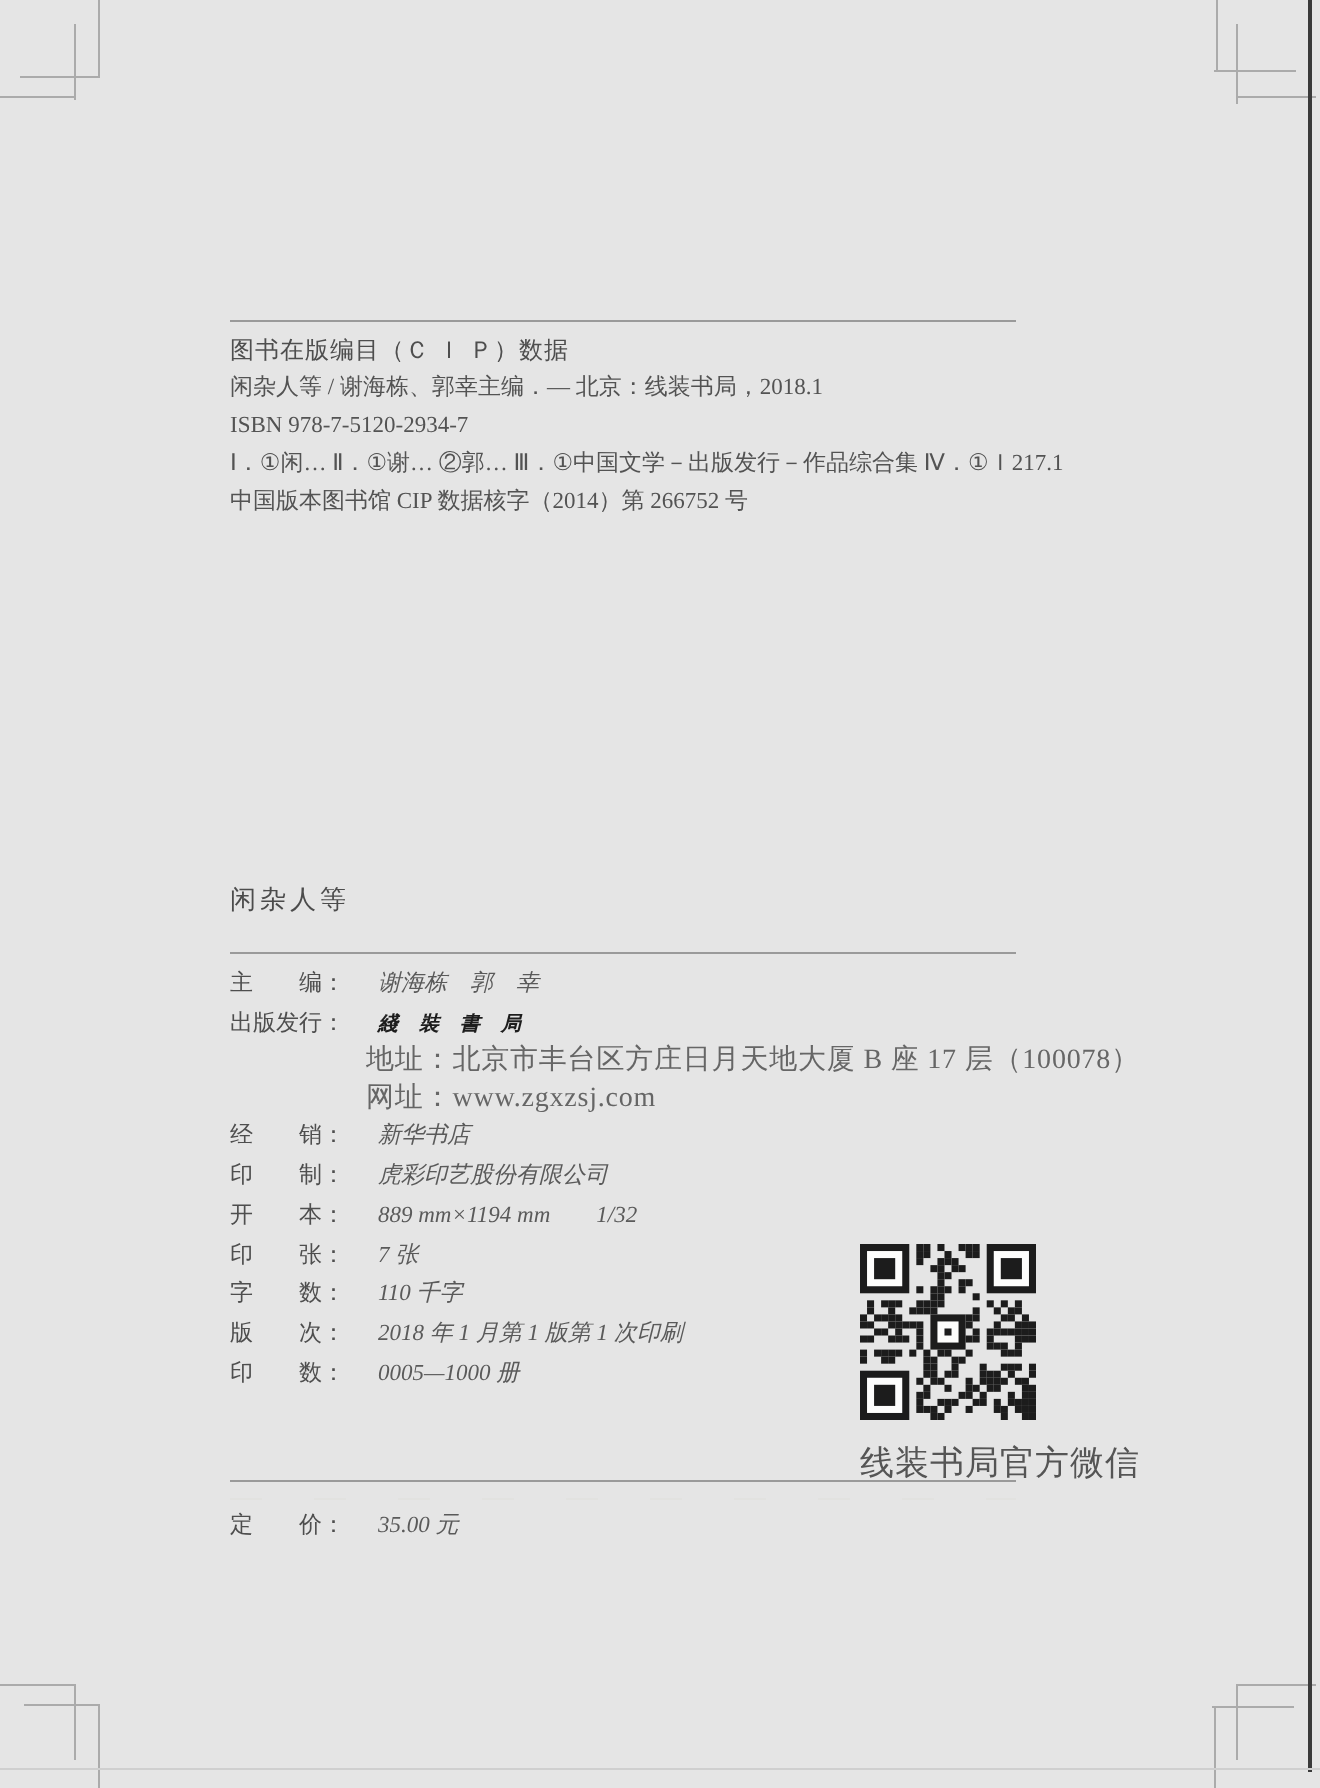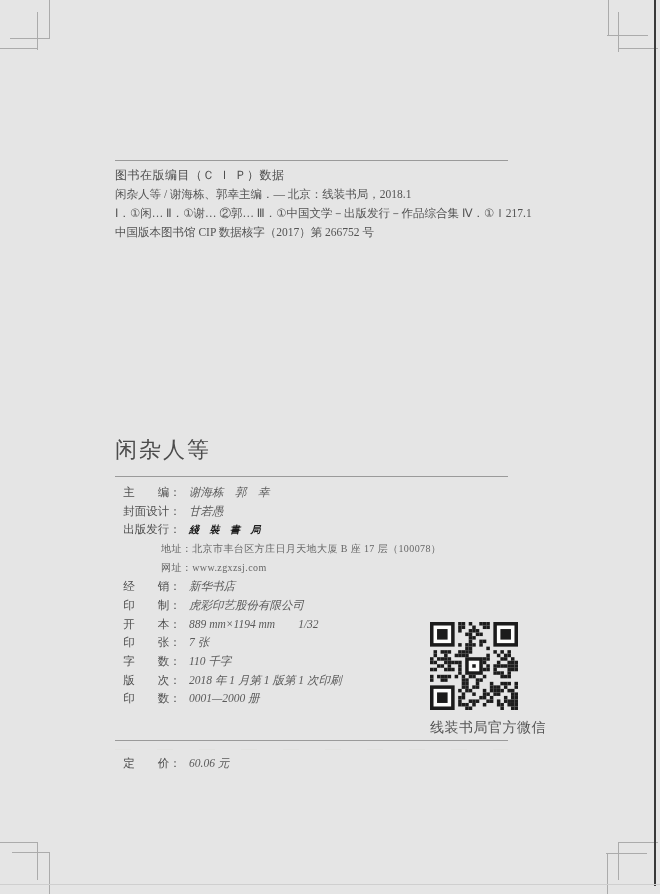--- a/index.html
+++ b/index.html
@@ -17,36 +17,36 @@
   .vline{width:1px;}
   .scan-edge-right{position:absolute;top:0;right:4px;width:2px;height:886px;background:#3a3a3a;}
   .scan-edge-bottom{position:absolute;left:0;top:884px;width:660px;height:1px;background:#cfcfcf;}
   .rule{height:1px;background:#9a9a9a;}
 
   .cip-block{position:absolute;left:115px;width:393px;top:160px;}
   .cip-heading{margin-top:5px;font-size:12px;line-height:19px;color:#4e4e4e;letter-spacing:.5px;}
   .cip-line{font-size:11.5px;line-height:19px;color:#535353;white-space:nowrap;}
 
   .title-block{position:absolute;left:115px;width:393px;top:438px;}
-  .book-title{font-family:"Liberation Sans", sans-serif;font-size:22px;line-height:24px;color:#4c4c4c;letter-spacing:2px;}
+  .book-title{font-family:"Liberation Sans", sans-serif;font-size:13px;line-height:24px;color:#4c4c4c;letter-spacing:2px;}
   .title-rule{margin-top:14px;}
 
   .colophon{position:absolute;left:115px;width:420px;top:483px;}
   .row{line-height:18.7px;font-size:11.5px;white-space:nowrap;}
-  .row .lbl{font-family:Liberation Serif, serif;color:#4e4e4e;display:inline-block;min-width:74px;text-align:center;}
+  .row .lbl{font-family:Liberation Mono, monospace;color:#4e4e4e;display:inline-block;min-width:74px;}
   .row .val{color:#5a5a5a;font-style:italic;}
   .row .val.publisher{font-weight:bold;color:#1d1d1d;font-size:10px;letter-spacing:4px;}
-  .detail{line-height:18.5px;font-size:10px;color:#666;margin-left:46px;white-space:nowrap;letter-spacing:.4px;}
+  .detail{line-height:18.5px;font-size:14px;color:#666;margin-left:68px;white-space:nowrap;letter-spacing:.4px;}
 
   .price-block{position:absolute;left:115px;width:393px;top:740px;}
   .dashed-ghost{margin-top:8px;height:1px;background:repeating-linear-gradient(90deg,#e2e2e0 0 16px,transparent 16px 42px);}
   .price-row{margin-top:4px;}
 
   .qr-wrap{position:absolute;left:430px;top:622px;width:88px;}
-  .qr-caption{margin-top:5px;font-size:14px;color:#555;letter-spacing:.5px;white-space:nowrap;font-family:Liberation Sans, sans-serif;}
+  .qr-caption{margin-top:5px;font-size:17px;color:#555;letter-spacing:.5px;white-space:nowrap;font-family:Liberation Sans, sans-serif;}
 </style>
 </head>
 <body>
 
 <div class="page">
 
   <div class="vline" style="left:49px;top:0;height:38px"></div>
   <div class="hline" style="left:10px;top:38px;width:40px"></div>
   <div class="vline" style="left:37px;top:12px;height:38px"></div>
   <div class="hline" style="left:0;top:48px;width:37px"></div>
@@ -66,37 +66,35 @@
   <div class="hline" style="left:606px;top:853px;width:41px"></div>
   <div class="vline" style="left:607px;top:853px;height:41px"></div>
 
   <div class="scan-edge-right"></div>
   <div class="scan-edge-bottom"></div>
 
   <div class="cip-block">
     <div class="rule"></div>
     <div class="cip-heading">图书在版编目（Ｃ Ｉ Ｐ）数据</div>
     <div class="cip-line">闲杂人等 / 谢海栋、郭幸主编．— 北京：线装书局，2018.1</div>
+    <div class="cip-line">ISBN 978-7-5120-2934-7</div>
     <div class="cip-line">Ⅰ．①闲… Ⅱ．①谢… ②郭… Ⅲ．①中国文学－出版发行－作品综合集 Ⅳ．①Ｉ217.1</div>
-    <div class="cip-line">中国版本图书馆 CIP 数据核字（2017）第 266752 号</div>
+    <div class="cip-line">中国版本图书馆 CIP 数据核字（2014）第 266752 号</div>
   </div>
 
   <div class="title-block">
     <div class="book-title">闲杂人等</div>
     <div class="rule title-rule"></div>
   </div>
 
   <div class="colophon">
     <div class="row">
       <span class="lbl">主　　编：</span><span class="val">谢海栋　郭　幸</span>
     </div>
     <div class="row">
-      <span class="lbl">封面设计：</span><span class="val">甘若愚</span>
-    </div>
-    <div class="row">
       <span class="lbl">出版发行：</span><span class="val publisher">綫 裝 書 局</span>
     </div>
     <div class="detail">地址：北京市丰台区方庄日月天地大厦 B 座 17 层（100078）</div>
     <div class="detail">网址：www.zgxzsj.com</div>
     <div class="row">
       <span class="lbl">经　　销：</span><span class="val">新华书店</span>
     </div>
     <div class="row">
       <span class="lbl">印　　制：</span><span class="val">虎彩印艺股份有限公司</span>
     </div>
@@ -106,29 +104,29 @@
     <div class="row">
       <span class="lbl">印　　张：</span><span class="val">7 张</span>
     </div>
     <div class="row">
       <span class="lbl">字　　数：</span><span class="val">110 千字</span>
     </div>
     <div class="row">
       <span class="lbl">版　　次：</span><span class="val">2018 年 1 月第 1 版第 1 次印刷</span>
     </div>
     <div class="row">
-      <span class="lbl">印　　数：</span><span class="val">0001—2000 册</span>
+      <span class="lbl">印　　数：</span><span class="val">0005—1000 册</span>
     </div>
   </div>
 
   <div class="price-block">
     <div class="rule"></div>
     <div class="dashed-ghost"></div>
     <div class="row price-row">
-      <span class="lbl">定　　价：</span><span class="val">60.06 元</span>
+      <span class="lbl">定　　价：</span><span class="val">35.00 元</span>
     </div>
   </div>
 
   <div class="qr-wrap">
     <svg id="qr-svg" width="88" height="88" viewBox="0 0 88 88">
         <rect x="28.16" y="0.00" width="3.52" height="3.52" fill="#1c1c1c"></rect>
         <rect x="31.68" y="0.00" width="3.52" height="3.52" fill="#1c1c1c"></rect>
         <rect x="38.72" y="0.00" width="3.52" height="3.52" fill="#1c1c1c"></rect>
         <rect x="49.28" y="0.00" width="3.52" height="3.52" fill="#1c1c1c"></rect>
         <rect x="52.80" y="0.00" width="3.52" height="3.52" fill="#1c1c1c"></rect>

